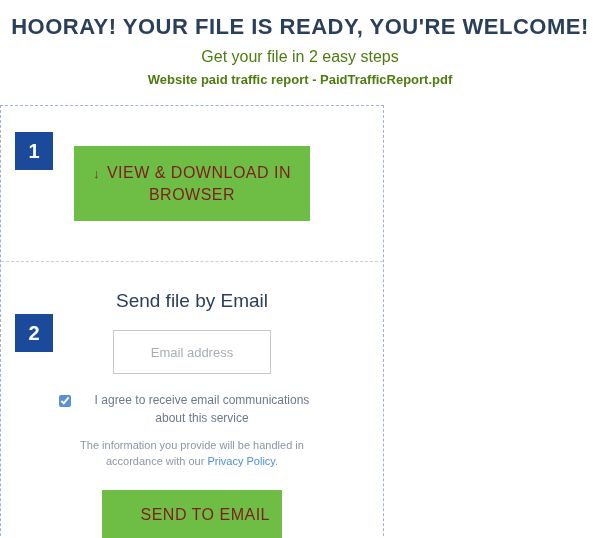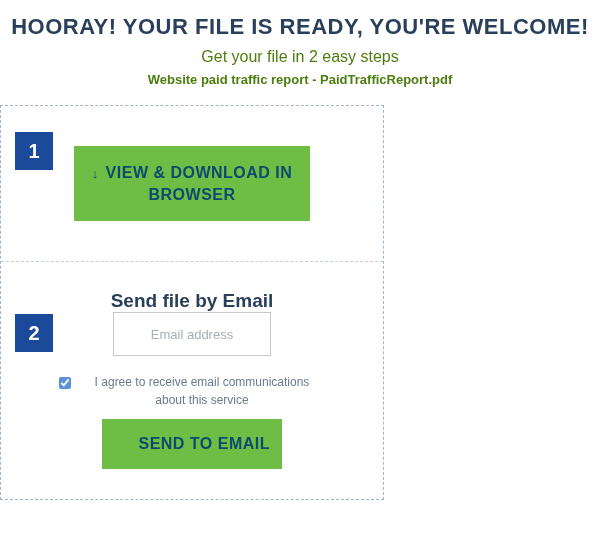--- a/index.html
+++ b/index.html
@@ -32,45 +32,46 @@
       align-items: center;
       justify-content: center;
       font-size: 20px;
       font-weight: 700;
     }
     .step2 .step-number { top: 52px; }
     .btn {
       display: block;
       margin: 0 auto;
       background: #6ebe45;
-      color: #0c4a6e;
+      color: #7f1d1d;
       border: none;
-      font-weight: 700;
+      font-weight: 400;
       font-size: 16px;
       letter-spacing: 0.5px;
       text-align: center;
       cursor: pointer;
     }
     .btn-download {
       width: 236px;
       padding: 16px 12px;
       line-height: 1.35;
     }
     .btn-download .arrow { font-size: 13px; vertical-align: middle; margin-right: 2px; }
     .btn-send {
       width: 180px;
       padding: 16px 12px;
       text-align: right;
     }
     .step2 { padding-top: 28px; padding-bottom: 30px; }
     .step2 h3 {
       text-align: center;
       font-size: 19px;
-      font-weight: 700;
+      font-weight: 400;
       color: #2a3f5a;
+      margin-bottom: 18px;
     }
     .email-input {
       display: block;
       margin: 0 auto 18px;
       width: 158px;
       height: 44px;
       border: 1px solid #c9c9c9;
       text-align: center;
       font-size: 13px;
       color: #888;
@@ -125,16 +126,19 @@
   </div>
 
   <div class="step step2">
     <div class="step-number">2</div>
     <h3>Send file by Email</h3>
     <input type="text" class="email-input" placeholder="Email address" style="">
     <div class="consent-row">
       <input type="checkbox" checked="" style="">
       <div class="consent-text">I agree to receive email communications about this service</div>
     </div>
+    <div class="disclaimer">
+      <span>The information you provide will be handled in accordance with our </span><a href="#">Privacy Policy</a><span>.</span>
+    </div>
     <button class="btn btn-send">SEND TO EMAIL</button>
   </div>
 
 </div>
 
 </body></html>

